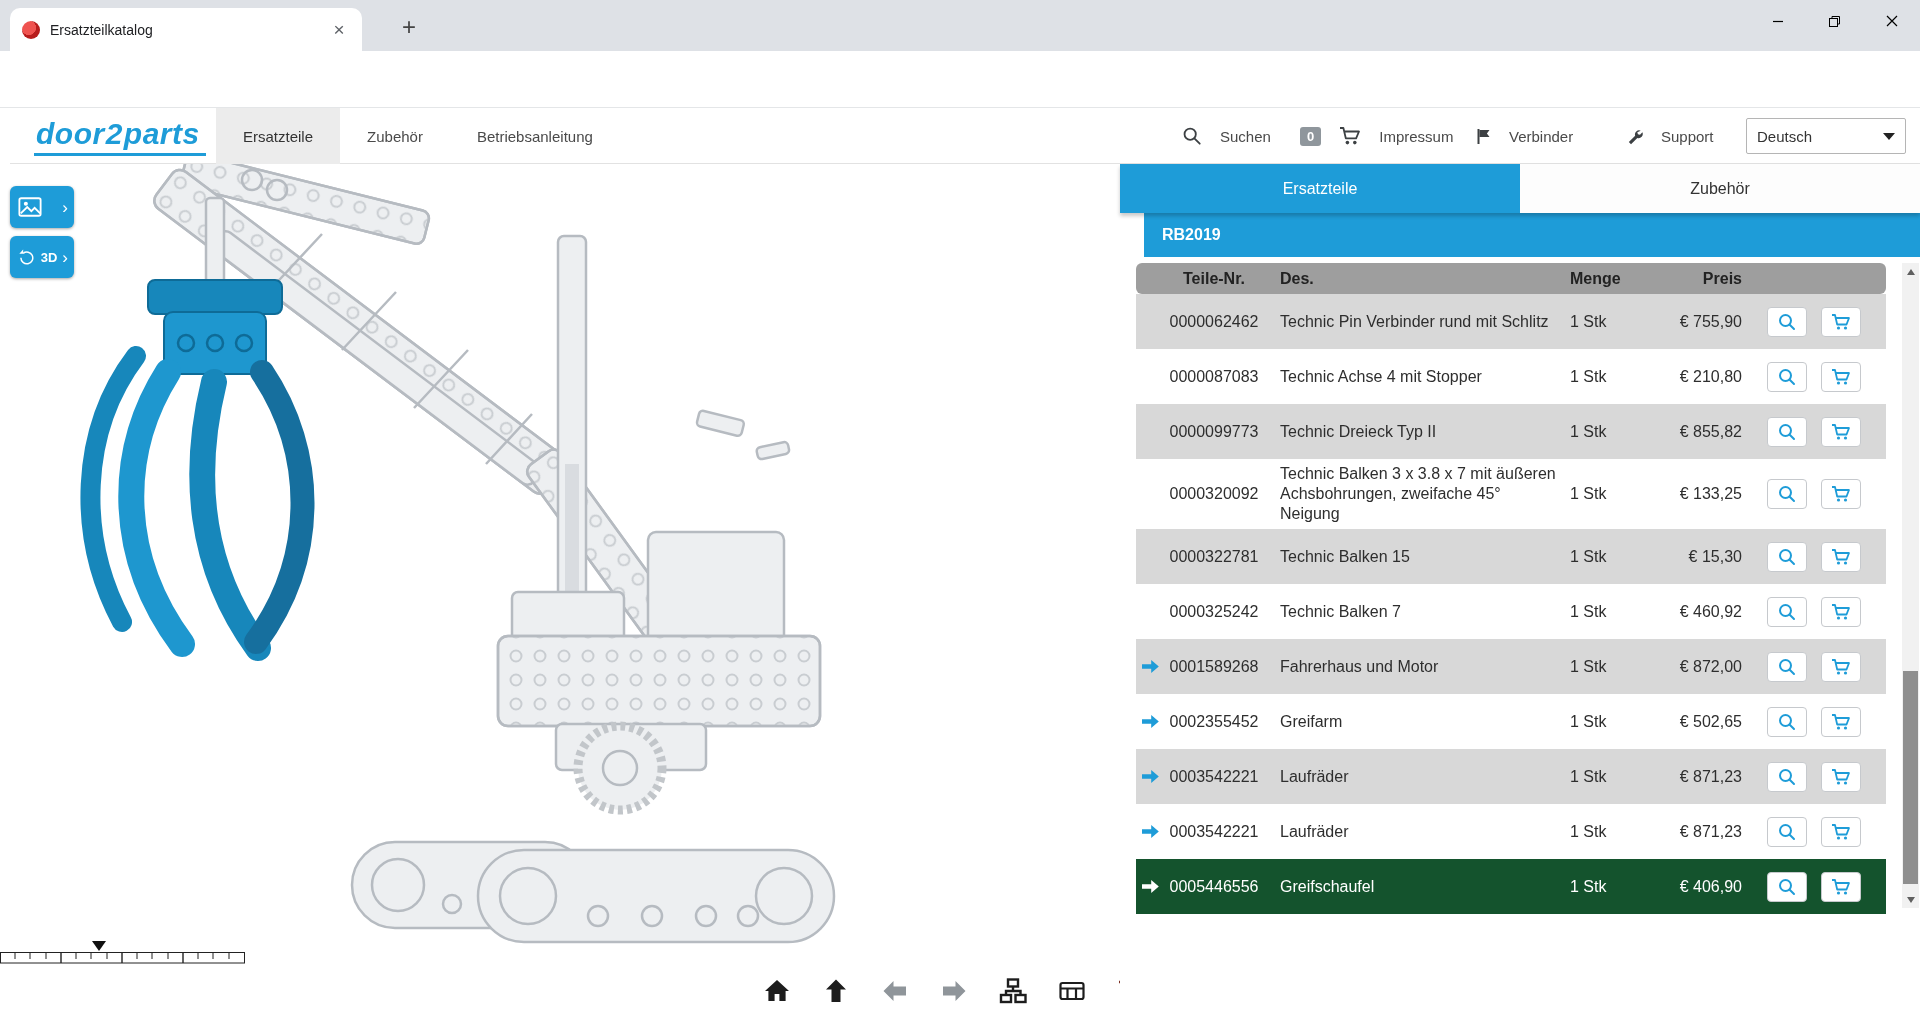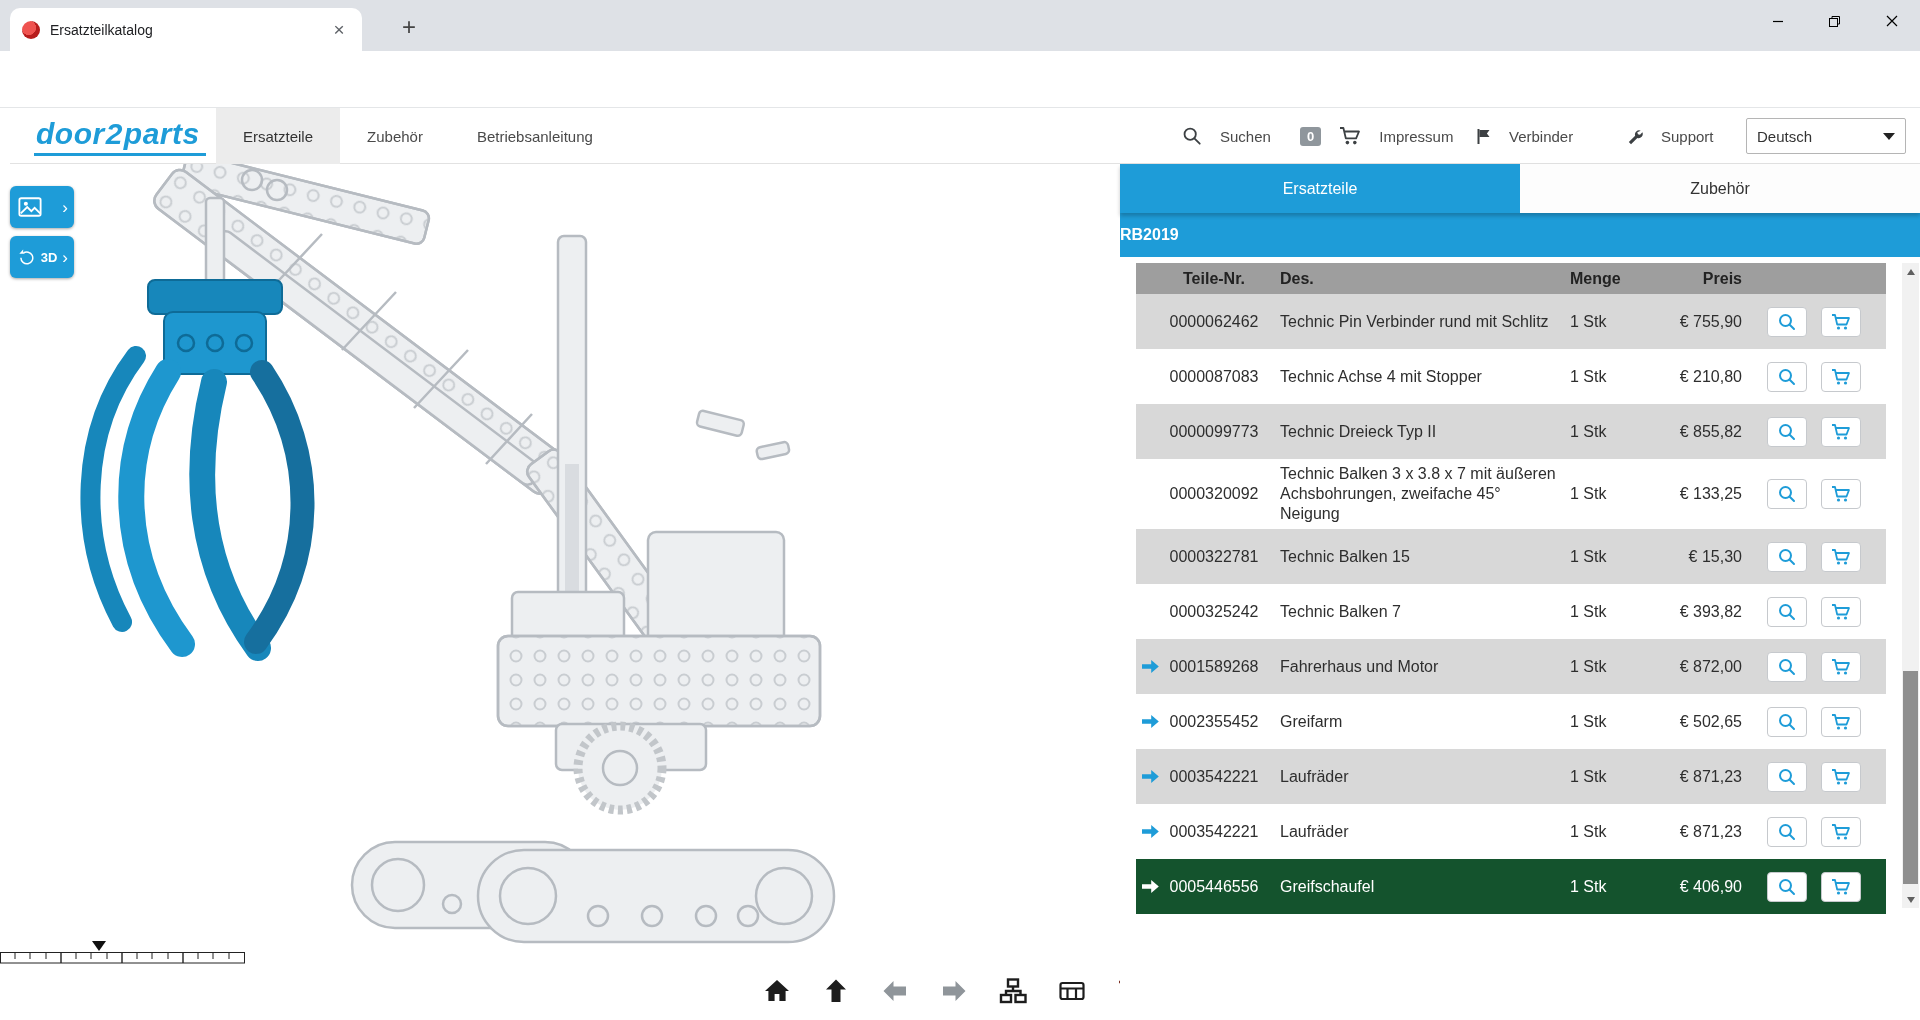--- a/index.html
+++ b/index.html
@@ -55,24 +55,24 @@
 
   .viewer-toolbar { position:absolute; left:762px; top:812px; display:flex; gap:29px; align-items:center; }
   .vt-btn { width:30px; height:30px; display:flex; align-items:center; justify-content:center; }
 
   
   .panel { position:absolute; left:1120px; top:0; width:800px; height:856px; background:#fff; }
   .ptabs { display:flex; height:49px; position:relative; z-index:2; box-shadow:0 3px 4px rgba(0,0,0,.22); }
   .ptab { flex:1; display:flex; align-items:center; justify-content:center; font-size:16px; }
   .ptab.active { background:#1e9cd8; color:#fff; }
   .ptab.inactive { background:#fdfdfd; color:#333; }
-  .model-bar { height:44px; background:#1e9cd8; color:#fff; display:flex; align-items:center; font-weight:700; font-size:16px; position:relative; z-index:1; }
+  .model-bar { height:44px; background:#1e9cd8; color:#fff; display:flex; align-items:center; padding-left:18px; font-weight:700; font-size:16px; position:relative; z-index:1;margin-left:24px; }
 
   .table { margin:6px 0 0 16px; width:750px; font-size:16px; color:#2e2e2e; }
-  .thead { display:flex; align-items:center; height:31px; background:#9e9e9e; font-weight:700; color:#222; }
+  .thead { display:flex; align-items:center; height:31px; background:#9e9e9e; font-weight:700; color:#222;border-radius:6px; }
   .cell-arrow { width:26px; flex:none; display:flex; align-items:center; padding-left:5px; }
   .cell-part { width:104px; flex:none; text-align:center; }
   .cell-desc { flex:1; padding-left:14px; padding-right:8px; line-height:1.25; }
   .cell-qty { width:72px; flex:none; }
   .cell-price { width:100px; flex:none; text-align:right; }
   .cell-actions { width:144px; flex:none; display:flex; justify-content:center; gap:14px; }
   .trow { display:flex; align-items:center; min-height:55px; padding:5px 0; background:#fff; }
   .trow.alt { background:#d8d8d8; }
   .trow.selected { background:#14532d; color:#fff; }
   .arrow-icon { color:#1e9cd8; }
@@ -524,21 +524,21 @@
 
   <div class="trow">
     <span class="cell-arrow">
       <svg class="arrow-icon" width="19" height="15" viewBox="0 0 19 15" style="visibility: hidden;">
                   <path d="M1 5.2h9.2V1l7.6 6.5-7.6 6.5V9.8H1z" fill="currentColor"></path>
                 </svg>
     </span>
     <span class="cell-part">0000325242</span>
     <span class="cell-desc">Technic Balken 7</span>
     <span class="cell-qty">1 Stk</span>
-    <span class="cell-price">€ 393,82</span>
+    <span class="cell-price">€ 460,92</span>
     <span class="cell-actions">
       <button class="actbtn">
         <svg width="18" height="18" viewBox="0 0 18 18">
                     <circle cx="7.5" cy="7.5" r="5.5" fill="none" stroke="#1e9cd8" stroke-width="2"></circle>
                     <path d="M11.7 11.7L16 16" stroke="#1e9cd8" stroke-width="2" stroke-linecap="round"></path>
                   </svg>
       </button>
       <button class="actbtn">
         <svg width="20" height="18" viewBox="0 0 20 18">
                     <path d="M1 2h3l2.2 9.5h9.3L18 5H5" fill="none" stroke="#1e9cd8" stroke-width="1.8" stroke-linejoin="round"></path>

